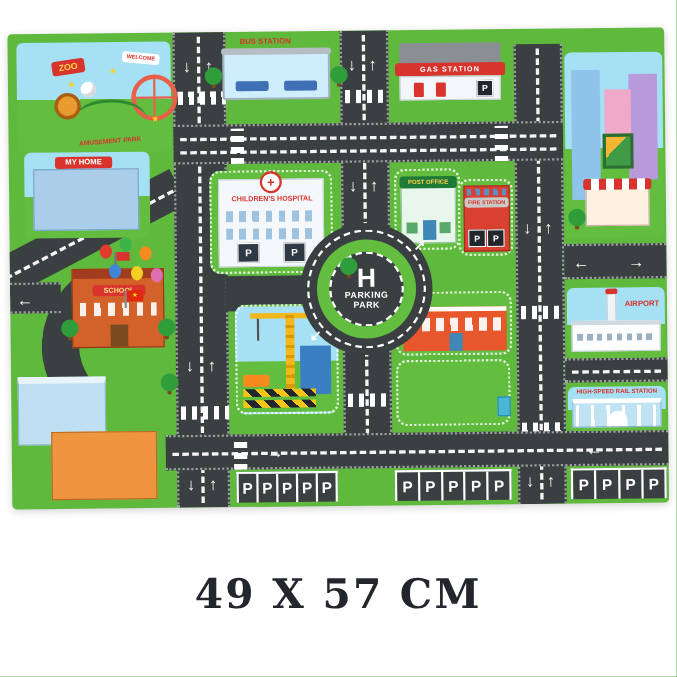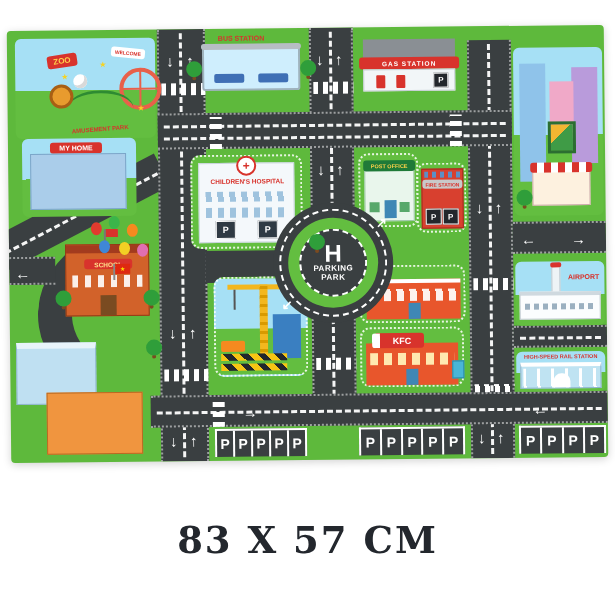--- a/index.html
+++ b/index.html
@@ -268,27 +268,20 @@
 
     <div class="zn island" style="left:350px;top:238px;width:106px;height:58px;">
       <div class="bld" style="left:5px;top:12px;width:94px;height:40px;background:#e8562c;border-top:4px solid #fff;">
         <div style="position:absolute;left:4px;top:6px;right:4px;height:12px;background:repeating-linear-gradient(90deg,rgba(255,255,255,.92) 0 7px,transparent 7px 13px);"></div>
         <div style="position:absolute;left:42px;bottom:0;width:12px;height:16px;background:#3f87b5;"></div>
       </div>
       <span style="position:absolute;left:8px;top:-8px;color:#f7c500;font-size:20px;font-weight:bold;text-shadow:1px 1px 0 #b9441f;line-height:1;">M</span>
     </div>
 
     <div class="zn island" style="left:350px;top:300px;width:104px;height:60px;">
-      <div class="bld" style="left:4px;top:14px;width:92px;height:42px;background:#e8562c;">
-        <div class="sign" style="left:6px;top:-10px;width:44px;height:15px;background:var(--sign-red);border-left:8px solid #fff;">
-          <span style="color:#fff;font-size:9px;font-weight:bold;">KFC</span>
-        </div>
-        <div style="position:absolute;left:4px;top:10px;right:4px;height:12px;background:repeating-linear-gradient(90deg,#ffe9b0 0 8px,transparent 8px 14px);"></div>
-        <div style="position:absolute;left:40px;bottom:0;width:12px;height:16px;background:#3f87b5;"></div>
-      </div>
       <div style="position:absolute;right:-2px;bottom:6px;width:10px;height:16px;background:#49b6d6;border:1px solid #2a8aa8;"></div>
     </div>
 
     <div class="zn skytop" style="left:506px;top:236px;width:89px;height:64px;border-radius:6px;">
       <span class="lbl" style="right:5px;top:12px;font-size:7px;">AIRPORT</span>
       <div style="position:absolute;left:36px;top:4px;width:7px;height:26px;background:#eef3f6;border:1px solid #b9c6ce;">
         <div style="position:absolute;left:-2px;top:-4px;width:11px;height:5px;background:#d8332c;border-radius:2px;"></div>
       </div>
       <div class="bld" style="left:4px;top:30px;width:81px;height:28px;background:#fbfdfe;border:1px solid #c3ccd2;border-top:4px solid #cfd9df;">
         <div style="position:absolute;left:4px;top:8px;right:4px;height:6px;background:repeating-linear-gradient(90deg,#9bb0c0 0 5px,transparent 5px 9px);"></div>
@@ -333,14 +326,14 @@
         <span class="pslot">P</span>
         <span class="pslot">P</span>
         <span class="pslot">P</span>
         <span class="pslot">P</span>
       </div>
 
     <div class="tree" style="left:300px;top:206px;"></div>
     <div class="tree" style="left:136px;top:310px;"></div>
   </div>
 
-  <div class="caption">83 X 57 CM</div>
+  <div class="caption">49 X 57 CM</div>
 </div>
 
 </body></html>

